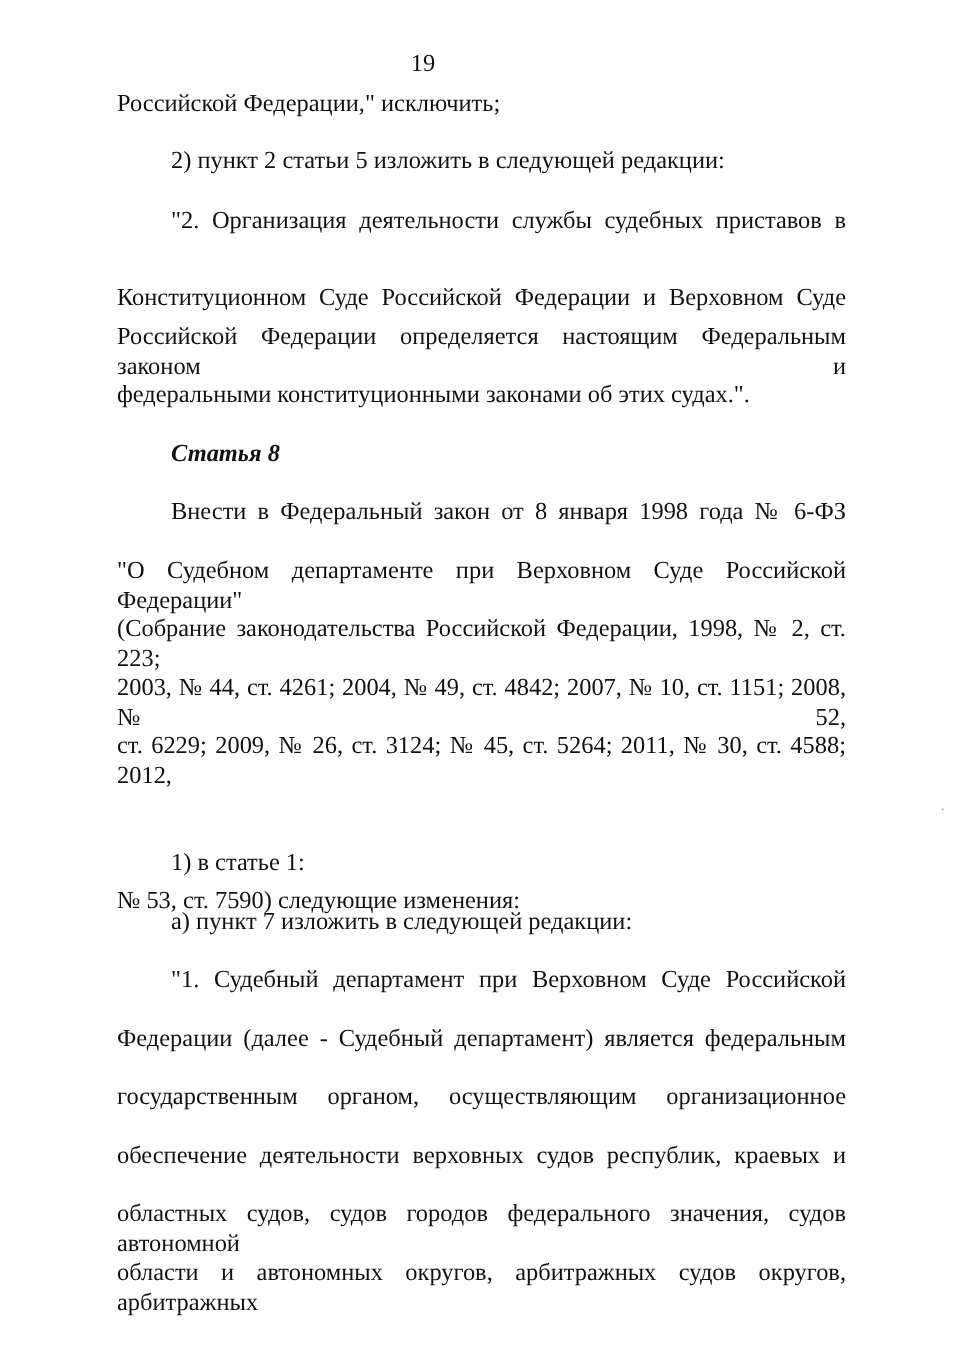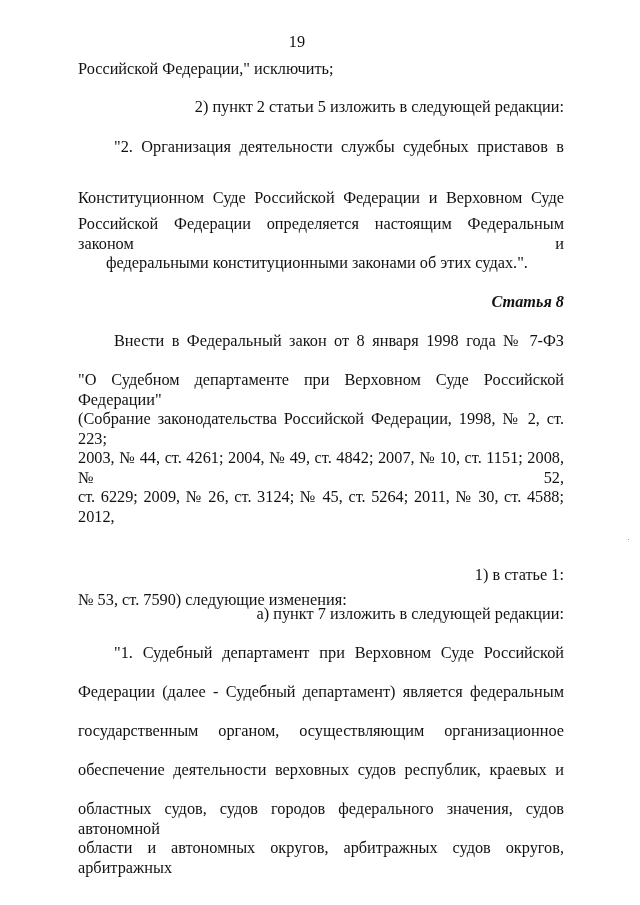--- a/index.html
+++ b/index.html
@@ -1,38 +1,38 @@
 <!DOCTYPE html>
 <html><head>
 <meta charset="utf-8">
 <style>
   html, body { margin: 0; padding: 0; background: #ffffff; }
   body { width: 640px; height: 905px; position: relative; overflow: hidden;
          font-family: "Liberation Serif", serif; color: #111; font-size: 16.3px; }
-  .page-num { position: absolute; top: 32px; left: 15px; width: 564px; text-align: center; }
+  .page-num { position: absolute; top: 32px; left: 0; width: 564px; text-align: center; }
   .line { position: absolute; left: 78px; width: 486px; white-space: nowrap; line-height: 20px; }
   .just { text-align: justify; text-align-last: justify; white-space: normal; }
-  .indent { left: 114px; width: 450px; text-align: right; }
+  .indent { left: 114px; width: 450px; }
   .bold { font-weight: bold; font-style: italic; }
   .speck { position: absolute; left: 628px; top: 539px; width: 1px; height: 1px; background: #999; }
 </style>
 </head>
 <body>
 
 <div>
   <div class="page-num">19</div>
   <div id="lines">
       <div class="line" style="top: 59px;">Российской Федерации," исключить;</div>
       <div class="line indent" style="top: 97px;">2) пункт 2 статьи 5 изложить в следующей редакции:</div>
       <div class="line indent just" style="top: 137px;">"2. Организация деятельности службы судебных приставов в</div>
       <div class="line just" style="top: 188px;">Конституционном Суде Российской Федерации и Верховном Суде</div>
       <div class="line just" style="top: 214px;">Российской Федерации определяется настоящим Федеральным законом и</div>
-      <div class="line" style="top: 253px; margin-left: 28px;">федеральными конституционными законами об этих судах.".</div>
+      <div class="line" style="top: 253px;">федеральными конституционными законами об этих судах.".</div>
       <div class="line indent bold" style="top: 292px;">Статья 8</div>
-      <div class="line indent just" style="top: 331px;">Внести в Федеральный закон от 8 января 1998 года № 7-ФЗ</div>
+      <div class="line indent just" style="top: 331px;">Внести в Федеральный закон от 8 января 1998 года № 6-ФЗ</div>
       <div class="line just" style="top: 370px;">"О Судебном департаменте при Верховном Суде Российской Федерации"</div>
       <div class="line just" style="top: 409px;">(Собрание законодательства Российской Федерации, 1998, № 2, ст. 223;</div>
       <div class="line just" style="top: 448px;">2003, № 44, ст. 4261; 2004, № 49, ст. 4842; 2007, № 10, ст. 1151; 2008, № 52,</div>
       <div class="line just" style="top: 487px;">ст. 6229; 2009, № 26, ст. 3124; № 45, ст. 5264; 2011, № 30, ст. 4588; 2012,</div>
       <div class="line" style="top: 542px; margin-top: 48px;">№ 53, ст. 7590) следующие изменения:</div>
       <div class="line indent" style="top: 565px;">1) в статье 1:</div>
       <div class="line indent" style="top: 604px;">а) пункт 7 изложить в следующей редакции:</div>
       <div class="line indent just" style="top: 643px;">"1. Судебный департамент при Верховном Суде Российской</div>
       <div class="line just" style="top: 682px;">Федерации (далее - Судебный департамент) является федеральным</div>
       <div class="line just" style="top: 721px;">государственным органом, осуществляющим организационное</div>

